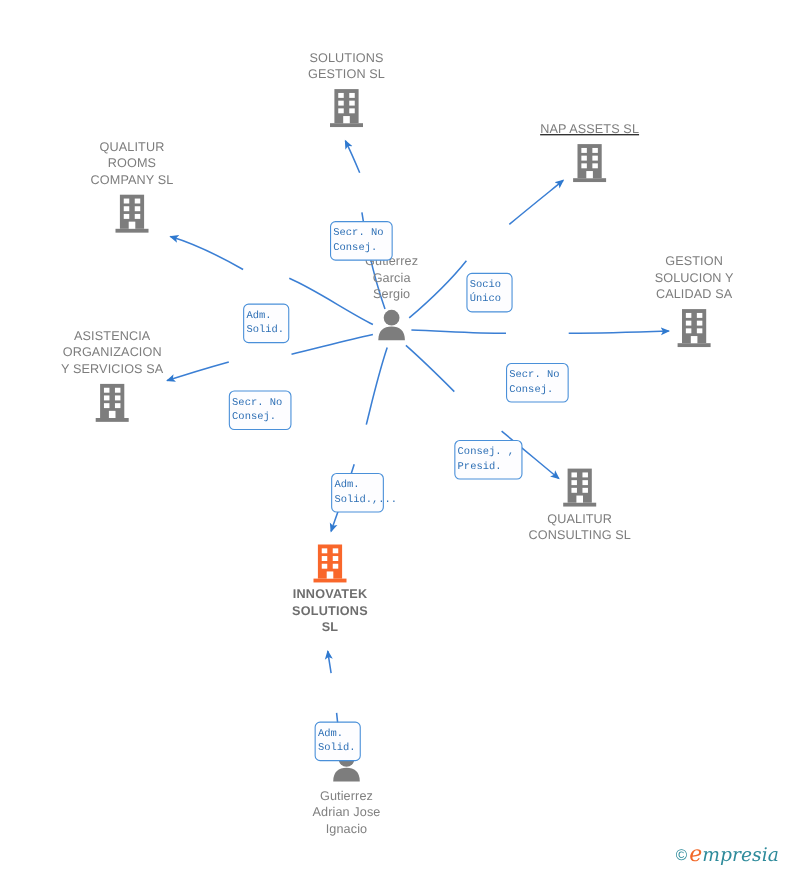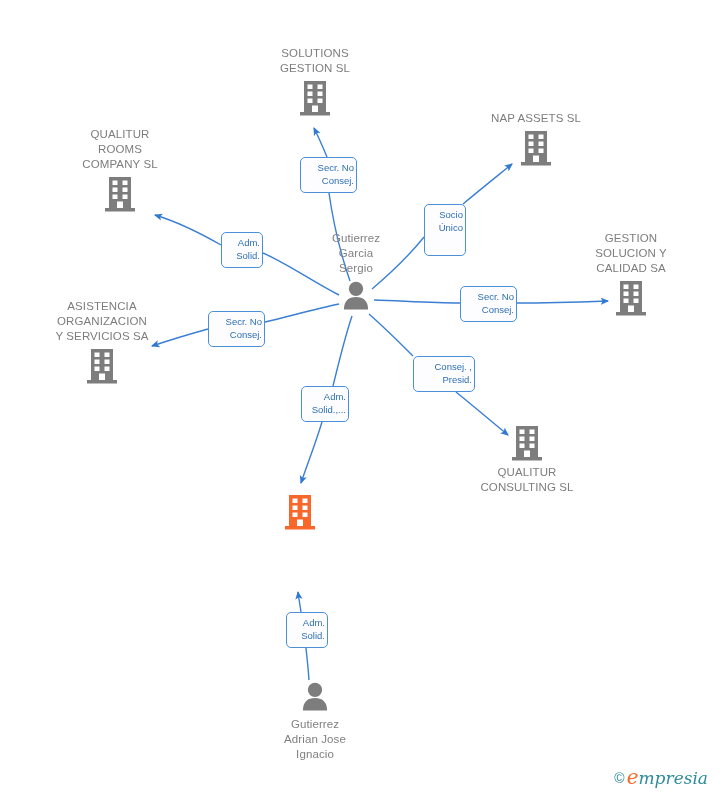--- a/index.html
+++ b/index.html
@@ -56,25 +56,26 @@
 
   .edge-label {
     position: absolute;
     box-sizing: border-box;
     border: 1px solid #4a90d9;
     border-radius: 5px;
     background: #fdfdff;
     color: #2d6fb5;
     font-size: 9.5px;
     line-height: 13px;
-    text-align: right;
+    text-align: left;
     padding: 3px 2px 3px 2px;
     z-index: 5;
     white-space: pre-line;
-    font-family: Liberation Sans, sans-serif;
+    font-family: Liberation Mono, monospace;
+    margin-top: 44px;
   }
   .watermark {
     position: absolute;
     right: 20px;
     bottom: 7px;
     z-index: 8;
     font-size: 17px;
     line-height: 20px;
     white-space: nowrap;
   }
@@ -154,21 +155,21 @@
       <rect x="9.5" y="5.5" width="5" height="4.5" fill="#ffffff"></rect>
       <rect x="19.5" y="5.5" width="5" height="4.5" fill="#ffffff"></rect>
       <rect x="9.5" y="12.5" width="5" height="4.5" fill="#ffffff"></rect>
       <rect x="19.5" y="12.5" width="5" height="4.5" fill="#ffffff"></rect>
       <rect x="9.5" y="19.5" width="5" height="4.5" fill="#ffffff"></rect>
       <rect x="19.5" y="19.5" width="5" height="4.5" fill="#ffffff"></rect>
       <rect x="14" y="26.5" width="6" height="6.5" fill="#ffffff"></rect>
     </svg>
   </div>
 
-  <div class="node company above" style="left:536px; top:111px;">
+  <div class="node company above" style="left:536px; top:111px;text-decoration:underline;">
     <div class="caption">NAP ASSETS  SL</div>
     <svg class="glyph" viewBox="0 0 34 38">
       <rect x="6" y="2" width="22" height="31" fill="#7d7d7d"></rect>
       <rect x="2" y="33" width="30" height="3.5" fill="#7d7d7d"></rect>
       <rect x="9.5" y="5.5" width="5" height="4.5" fill="#ffffff"></rect>
       <rect x="19.5" y="5.5" width="5" height="4.5" fill="#ffffff"></rect>
       <rect x="9.5" y="12.5" width="5" height="4.5" fill="#ffffff"></rect>
       <rect x="19.5" y="12.5" width="5" height="4.5" fill="#ffffff"></rect>
       <rect x="9.5" y="19.5" width="5" height="4.5" fill="#ffffff"></rect>
       <rect x="19.5" y="19.5" width="5" height="4.5" fill="#ffffff"></rect>
@@ -258,36 +259,39 @@
       <rect x="6" y="2" width="22" height="31" fill="#f9672b"></rect>
       <rect x="2" y="33" width="30" height="3.5" fill="#f9672b"></rect>
       <rect x="9.5" y="5.5" width="5" height="4.5" fill="#ffffff"></rect>
       <rect x="19.5" y="5.5" width="5" height="4.5" fill="#ffffff"></rect>
       <rect x="9.5" y="12.5" width="5" height="4.5" fill="#ffffff"></rect>
       <rect x="19.5" y="12.5" width="5" height="4.5" fill="#ffffff"></rect>
       <rect x="9.5" y="19.5" width="5" height="4.5" fill="#ffffff"></rect>
       <rect x="19.5" y="19.5" width="5" height="4.5" fill="#ffffff"></rect>
       <rect x="14" y="26.5" width="6" height="6.5" fill="#ffffff"></rect>
     </svg>
+    <div class="caption">INNOVATEK
+SOLUTIONS
+SL</div>
   </div>
 
   <div class="node person below" style="left:315px; top:680px;">
     <svg class="glyph" viewBox="0 0 34 38" style="width:32px;height:34px;">
       <circle cx="17" cy="11" r="8" fill="#7d7d7d"></circle>
       <path d="M3.5,34 C3.5,24 9,20 17,20 C25,20 30.5,24 30.5,34 Z" fill="#7d7d7d"></path>
     </svg>
     <div class="caption">Gutierrez
 Adrian Jose
 Ignacio</div>
   </div>
 
   <div class="edge-label" style="left:300px; top:157px; width:57px; height:36px;">Secr.  No
 Consej.</div>
 
-  <div class="edge-label" style="left:424px; top:204px; width:42px; height:52px;">Socio
+  <div class="edge-label" style="left:424px; top:204px; width:42px; height:36px;">Socio
 Único</div>
 
   <div class="edge-label" style="left:221px; top:232px; width:42px; height:36px;">Adm.
 Solid.</div>
 
   <div class="edge-label" style="left:460px; top:286px; width:57px; height:36px;">Secr.  No
 Consej.</div>
 
   <div class="edge-label" style="left:208px; top:311px; width:57px; height:36px;">Secr.  No
 Consej.</div>

